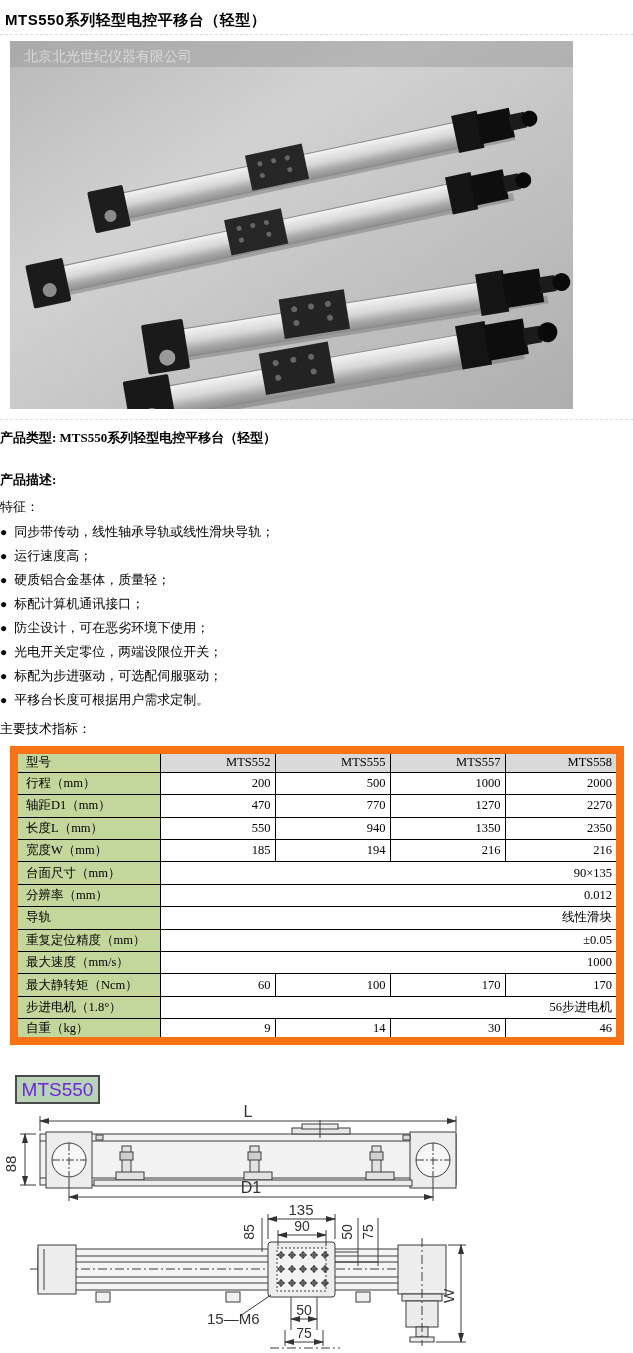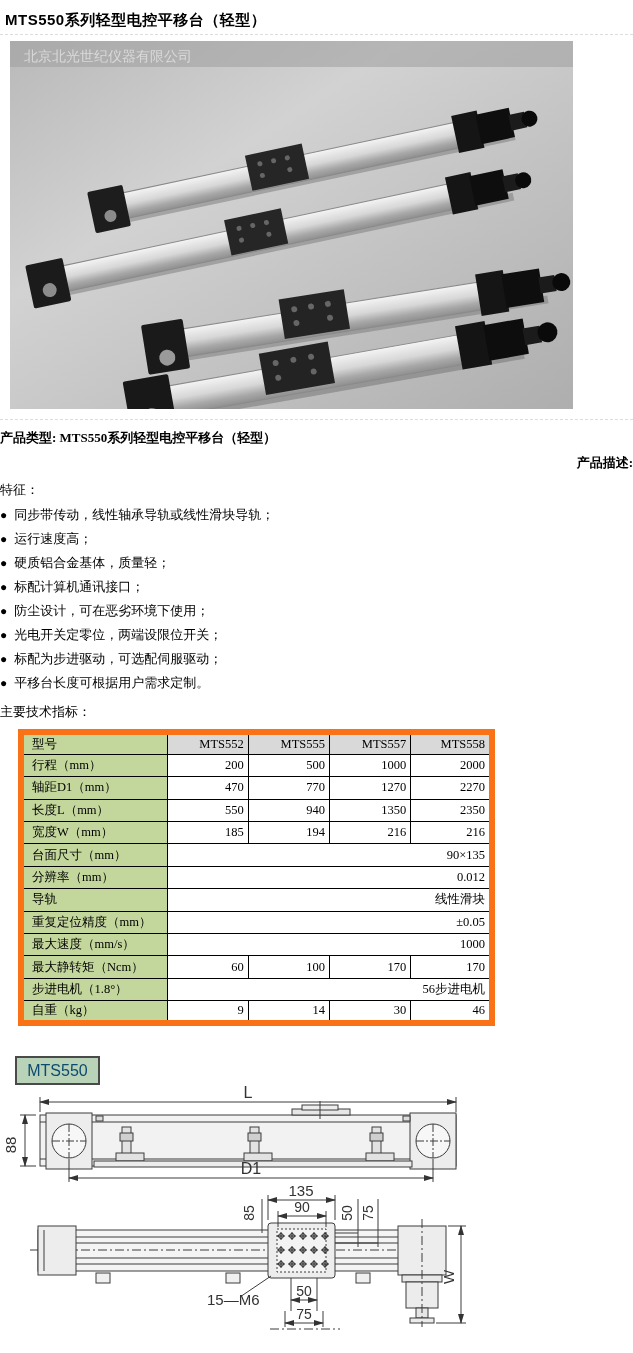--- a/index.html
+++ b/index.html
@@ -22,32 +22,32 @@
 
   
   .photo-wrap { margin: 6px 0 0 10px; width: 563px; height: 368px; }
   .photo-wrap svg { display:block; }
 
   .sep { border:none; border-top:1px dashed #ddd; margin-top:10px; }
 
   
   .info { font-size:13px; }
   .line-type  { margin-top:9px;  font-weight:bold; }
-  .line-desc  { margin-top:7px;  font-weight:bold;text-align:right; }
+  .line-desc  { margin-top:24px;  font-weight:bold; }
   .line-feat  { margin-top:9px; }
   ul.features { list-style:none; margin-top:4px; }
   ul.features li { line-height:24px; height:24px; white-space:nowrap; }
   ul.features li .blt { font-size:12px; margin-right:7px; }
   .line-specs { margin-top:8px; margin-bottom:8px; }
 
   
   table.specs {
-    margin-left:18px; width:477px;
+    margin-left:10px; width:614px;
     border-collapse:collapse;
-    border:6px solid #f97316;
+    border:8px solid #f97316;
     font-size:12.5px;
     table-layout:fixed;
   }
   table.specs td, table.specs th {
     border:1px solid #000;
     height:22.4px;
     padding:0 4px;
     font-weight:normal;
     text-align:right;
     overflow:hidden;
@@ -61,21 +61,21 @@
   table.specs .hmodel { background:#d9d9d9; }
 
   
   .badge {
     margin: 30px 0 0 15px;
     width:85px; height:29px;
     background:#b9d3b9;
     border:2px solid #4a4a4a;
     display:flex; align-items:center; justify-content:center;
     font-family:"Liberation Sans", sans-serif;
-    font-size:16px; color:#0c4a6e;
+    font-size:19px; color:#6d28d9;
   }
   .diag svg { display:block; }
   .dimtxt {
     font-family:"Liberation Sans", sans-serif;
     fill:#333;
   }
 </style>
 </head>
 <body>
 

